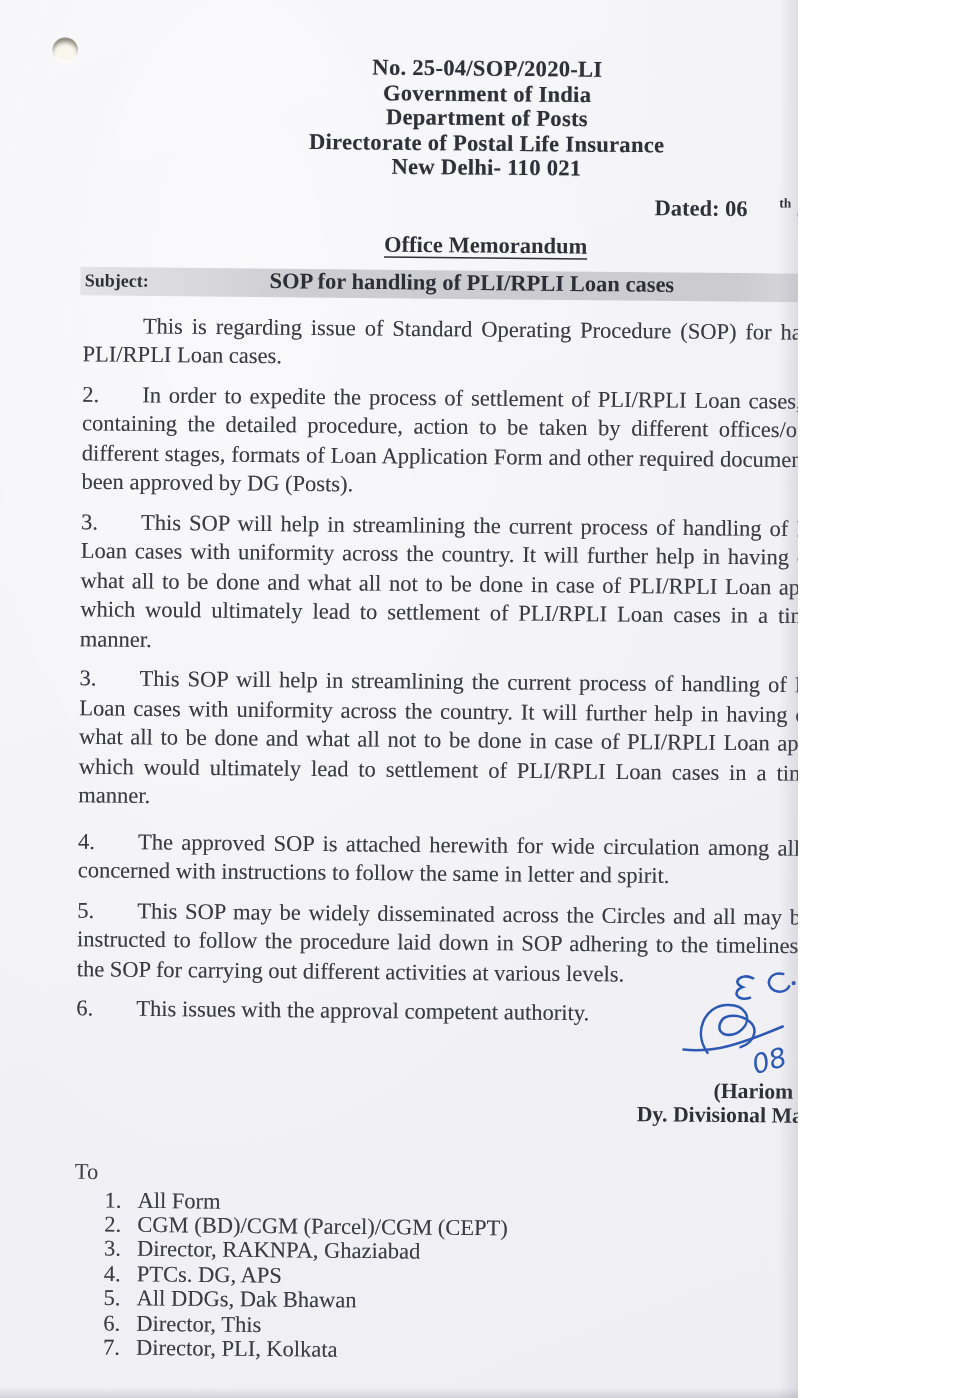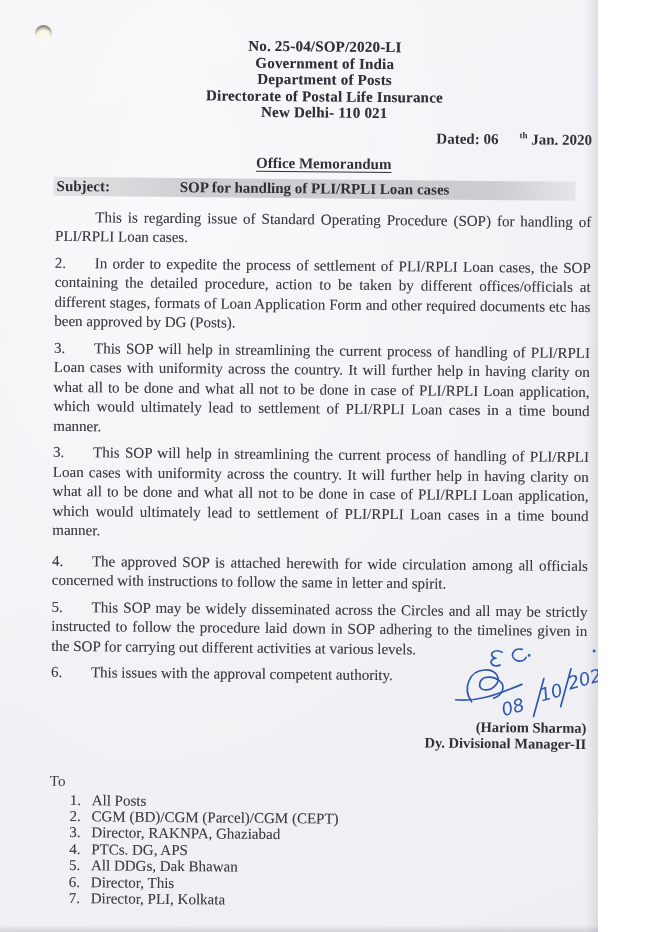--- a/index.html
+++ b/index.html
@@ -1,18 +1,18 @@
 <!DOCTYPE html>
 <html><head>
 <meta charset="utf-8">
 <style>
   html,body { margin:0; padding:0; background:#ffffff; }
   .page {
     position:relative;
-    width:598px; height:932px;
+    width:532px; height:932px;
     background:
       radial-gradient(ellipse at 30% 20%, rgba(255,255,255,0.5), rgba(255,255,255,0) 60%),
       linear-gradient(160deg, #f5f4f7 0%, #f2f1f5 55%, #efeef2 100%);
     overflow:hidden;
     font-family:"Liberation Serif", serif;
     color:#37373e;
   }
   .page::before {            
     content:""; position:absolute; right:0; top:0; width:13px; height:100%;
     background:linear-gradient(to right, rgba(110,110,128,0), rgba(110,110,128,0.16));
@@ -40,21 +40,21 @@
   .date-line sup { font-size:9px;margin-left:21px; }
   .memo-heading { text-align:center; font-weight:bold; font-size:15px; margin-top:9px;
                   text-decoration:underline; text-underline-offset:3px; color:#303039; }
   .subject-row {
     position:relative; margin:7px 0 0 -2px; width:522px; height:19px;
     display:flex; align-items:center;
     background:linear-gradient(to right,
       rgba(182,181,185,0.30), rgba(175,174,179,0.58) 28%,
       rgba(175,174,179,0.58) 84%, rgba(182,181,185,0.22));
   }
-  .subject-label { position:absolute; left:3px; font-weight:bold; font-size:15px; color:#303039; }
+  .subject-label { position:absolute; left:3px; font-weight:bold; font-size:12px; color:#303039; }
   .subject-text  { width:100%; text-align:center; font-weight:bold; font-size:15px; color:#2e2e37; }
   .body-para {
     font-size:15px; line-height:19.5px; text-align:justify; margin:7px 0 0 0;
     color:#3a3a42; text-shadow:0 0 0.4px rgba(58,58,66,0.4);
   }
   .body-para.first  { margin-top:12px; }
   .body-para.gap-lg { margin-top:11px; }
   .pnum { display:inline-block; width:40px; }
   .sig-svg { position:absolute; left:448px; top:636px; width:195px; height:85px; z-index:3; }
   .sign-block { margin-top:33px; text-align:right; font-weight:bold; color:#2f2f38; }
@@ -118,21 +118,21 @@
       </g>
     </svg>
 
     <div class="sign-block">
       <div class="sign-name">(Hariom Sharma)</div>
       <div class="sign-desig">Dy. Divisional Manager-II</div>
     </div>
 
     <div class="dist-label">To</div>
     <div class="dist-list">
-      <div class="dist-item"><span class="dist-num">1.</span><span>All Posts</span></div>
+      <div class="dist-item"><span class="dist-num">1.</span><span>All Form</span></div>
       <div class="dist-item"><span class="dist-num">2.</span><span>CGM (BD)/CGM (Parcel)/CGM (CEPT)</span></div>
       <div class="dist-item"><span class="dist-num">3.</span><span>Director, RAKNPA, Ghaziabad</span></div>
       <div class="dist-item"><span class="dist-num">4.</span><span>PTCs. DG, APS</span></div>
       <div class="dist-item"><span class="dist-num">5.</span><span>All DDGs, Dak Bhawan</span></div>
       <div class="dist-item"><span class="dist-num">6.</span><span>Director, This</span></div>
       <div class="dist-item"><span class="dist-num">7.</span><span>Director, PLI, Kolkata</span></div>
     </div>
 
   </div>
 </div>

